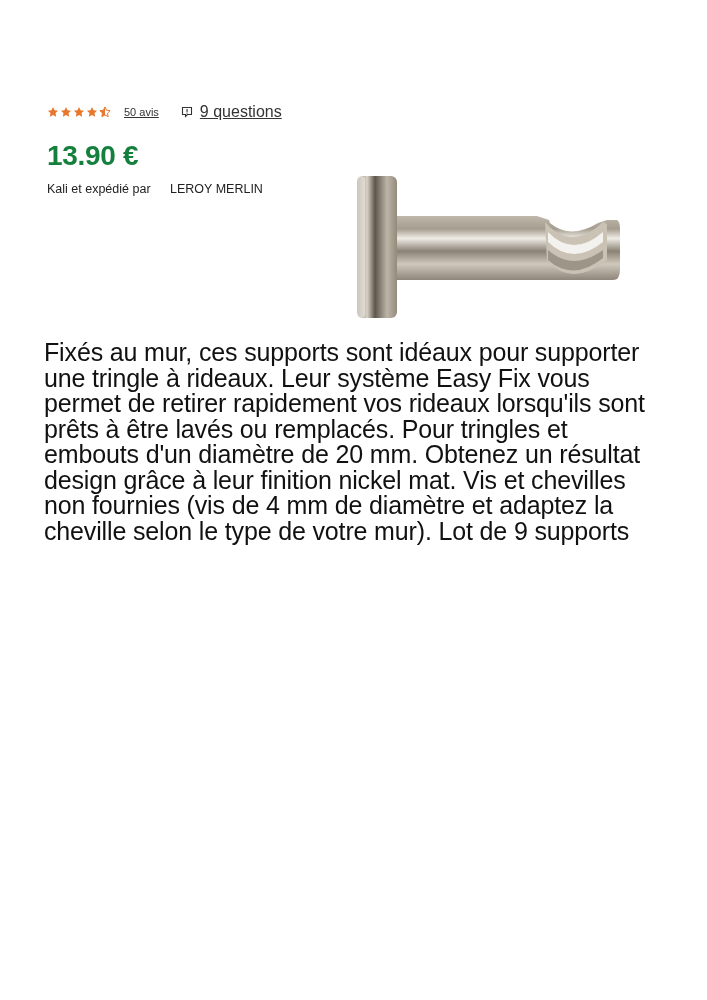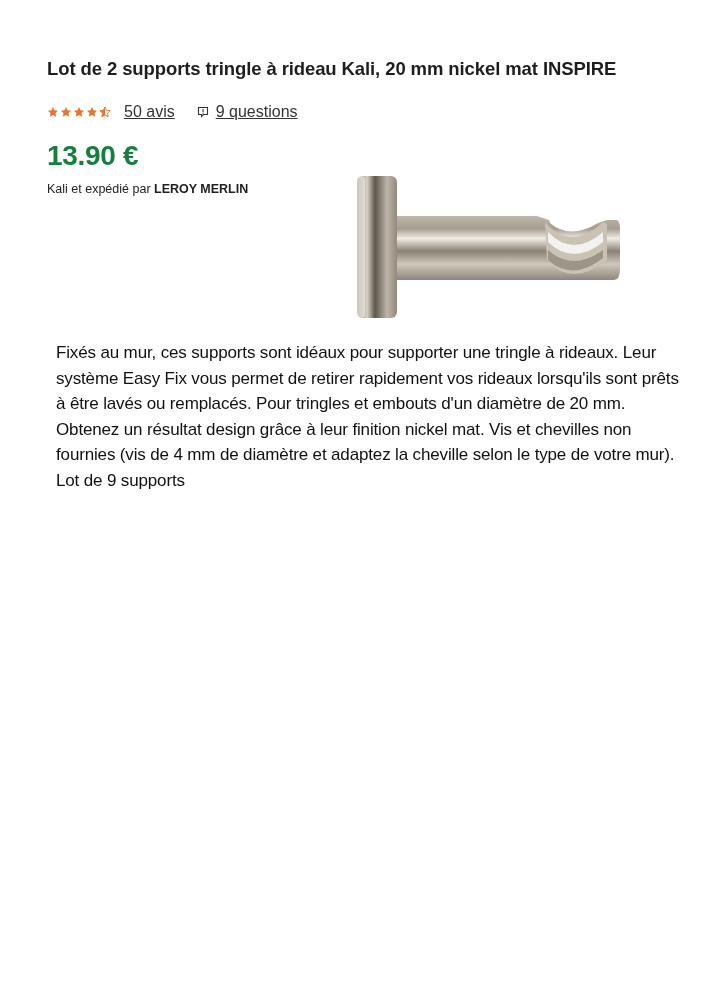--- a/index.html
+++ b/index.html
@@ -6,38 +6,37 @@
     html, body { width: 707px; height: 1000px; background: #ffffff; overflow: hidden; }
     body { position: relative; font-family: "Liberation Sans", sans-serif; color: #1a1a1a; }
 
     .header-block { position: absolute; left: 47px; top: 52px; width: 620px; }
     .ref { font-size: 11px; color: #8a8a8a; letter-spacing: 0.1px; line-height: 14px; }
     .title { margin-top: 5px; font-size: 18.5px; font-weight: bold; color: #1e1e1e; line-height: 24px; white-space: nowrap; letter-spacing: -0.1px; }
 
     .rating-row { position: absolute; left: 47px; top: 103px; display: flex; align-items: center; height: 18px; }
     .stars { display: flex; gap: 1px; }
     .star { width: 12px; height: 12px; display: inline-block; }
-    .reviews-link { margin-left: 13px; font-size: 16px; color: #333; text-decoration: underline; cursor: pointer; }
+    .reviews-link { margin-left: 13px; font-size: 11px; color: #333; text-decoration: underline; cursor: pointer; }
     .questions { margin-left: 22px; display: flex; align-items: center; cursor: pointer; }
     .q-icon { width: 12px; height: 12px; margin-right: 7px; }
     .questions-link { font-size: 16px; color: #333; text-decoration: underline; }
 
     .price { position: absolute; left: 47px; top: 140px; font-size: 28px; font-weight: bold; color: #15803d; line-height: 32px; letter-spacing: -0.3px; }
     .seller { position: absolute; left: 47px; top: 181px; font-size: 12.5px; color: #222; line-height: 16px; }
-    .seller b { font-weight: bold; }
+    .seller b { font-weight: normal; margin-left: 16px; }
 
     .product-image { position: absolute; left: 345px; top: 170px; width: 285px; height: 150px; }
 
-    .description { position: absolute; left: 56px; top: 340px; width: 625px; font-size: 17px; line-height: 25.5px; color: #111; letter-spacing: -0.15px; }
+    .description { position: absolute; left: 44px; top: 340px; width: 625px; font-size: 25px; line-height: 25.5px; color: #111; letter-spacing: -0.15px; }
   </style>
 </head>
 <body>
 
 <div class="header-block">
-  <h1 class="title">Lot de 2 supports tringle à rideau Kali, 20 mm nickel mat INSPIRE</h1>
 </div>
 
 <div class="rating-row">
   <div class="stars">
     <svg class="star" viewBox="0 0 24 24">
         <path d="M12 1.8l3.1 6.6 7.1.9-5.2 4.9 1.3 7.1L12 17.8l-6.3 3.5L7 14.2 1.8 9.3l7.1-.9z" fill="#e8762d"></path>
       </svg>
     <svg class="star" viewBox="0 0 24 24">
         <path d="M12 1.8l3.1 6.6 7.1.9-5.2 4.9 1.3 7.1L12 17.8l-6.3 3.5L7 14.2 1.8 9.3l7.1-.9z" fill="#e8762d"></path>
       </svg>

